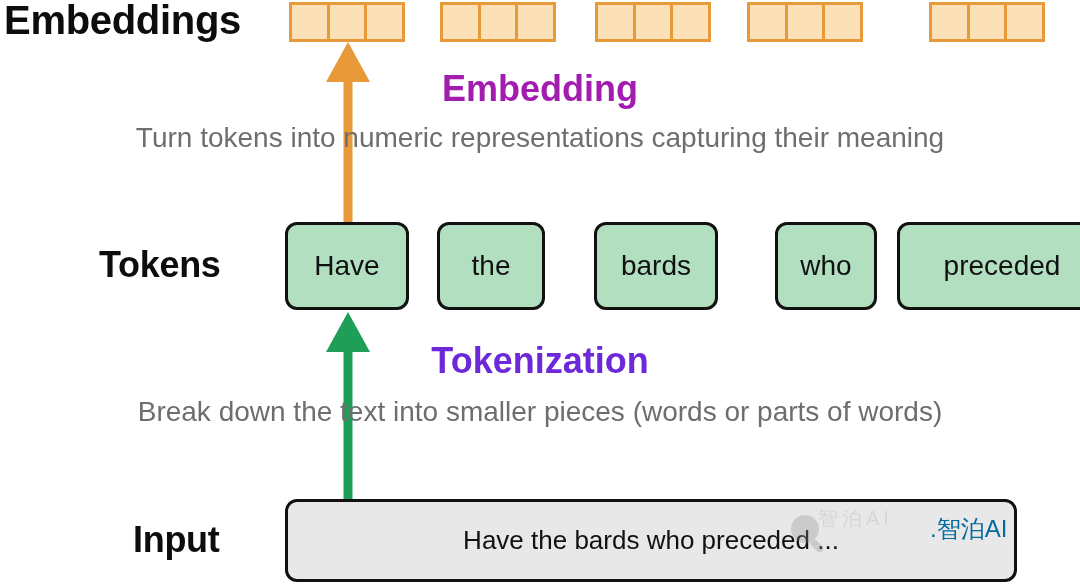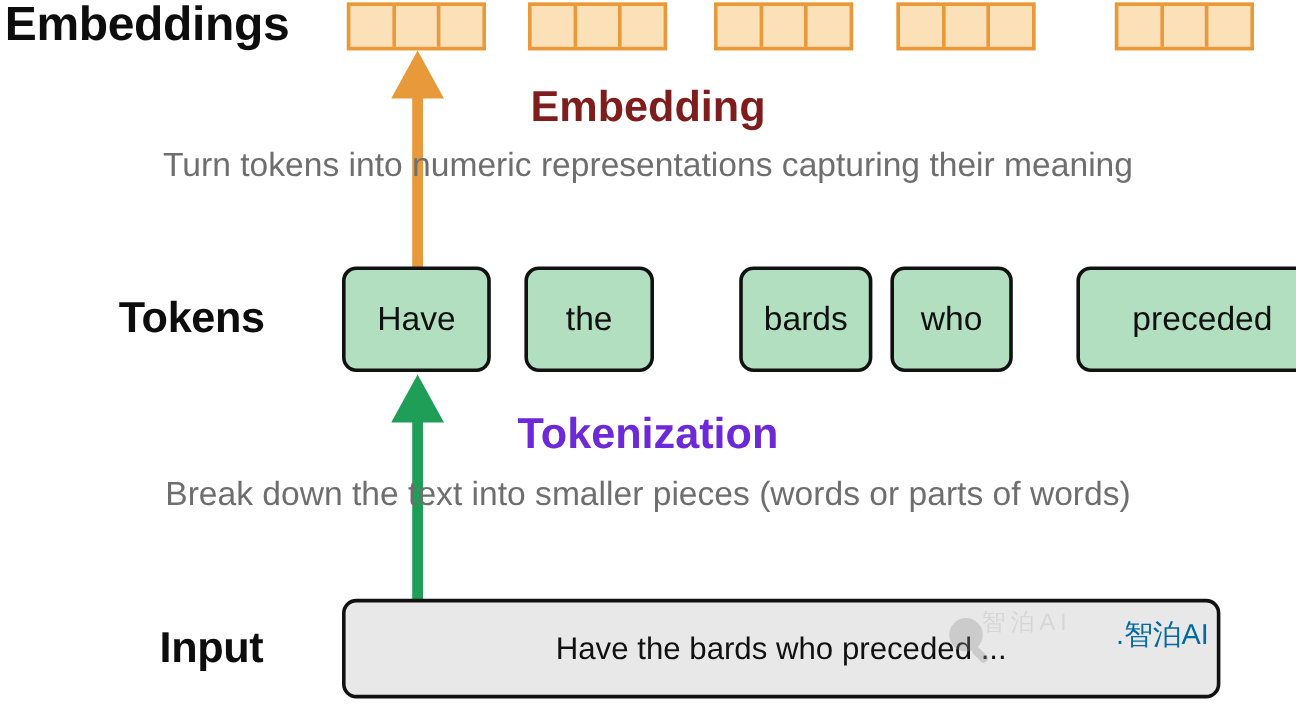--- a/index.html
+++ b/index.html
@@ -64,22 +64,22 @@
     border-radius: 12px;
     box-sizing: border-box;
     display: flex;
     align-items: center;
     justify-content: center;
     font-size: 28px;
     color: #111111;
   }
   #token-0 { left: 285px; width: 124px; }
   #token-1 { left: 437px; width: 108px; }
-  #token-2 { left: 616px; width: 111px; }
-  #token-3 { left: 742px; width: 102px; }
+  #token-2 { left: 594px; width: 124px; }
+  #token-3 { left: 775px; width: 102px; }
   #token-4 { left: 897px; width: 210px; }
 
   
   #input-box {
     position: absolute;
     left: 285px;
     top: 499px;
     width: 732px;
     height: 83px;
     background: #E8E8E8;
@@ -108,21 +108,21 @@
     white-space: nowrap;
   }
   .stage-desc {
     position: absolute;
     width: 100%;
     text-align: center;
     font-size: 28px;
     line-height: 1.45;
     color: #6E6E6E;
   }
-  #embedding-title { left: 0; top: 68px;  color: #7f1d1d; }
+  #embedding-title { left: 0; top: 68px;  color: #a21caf; }
   #embedding-desc  { left: 0; top: 118px; }
   #tokenization-title { left: 0; top: 340px; color: #6d28d9; }
   #tokenization-desc  { left: 0; top: 392px; }
 
   .stage-title.green-title { color: #1E9E57; }
 
   
   #watermark {
     position: absolute;
     left: 884px;

